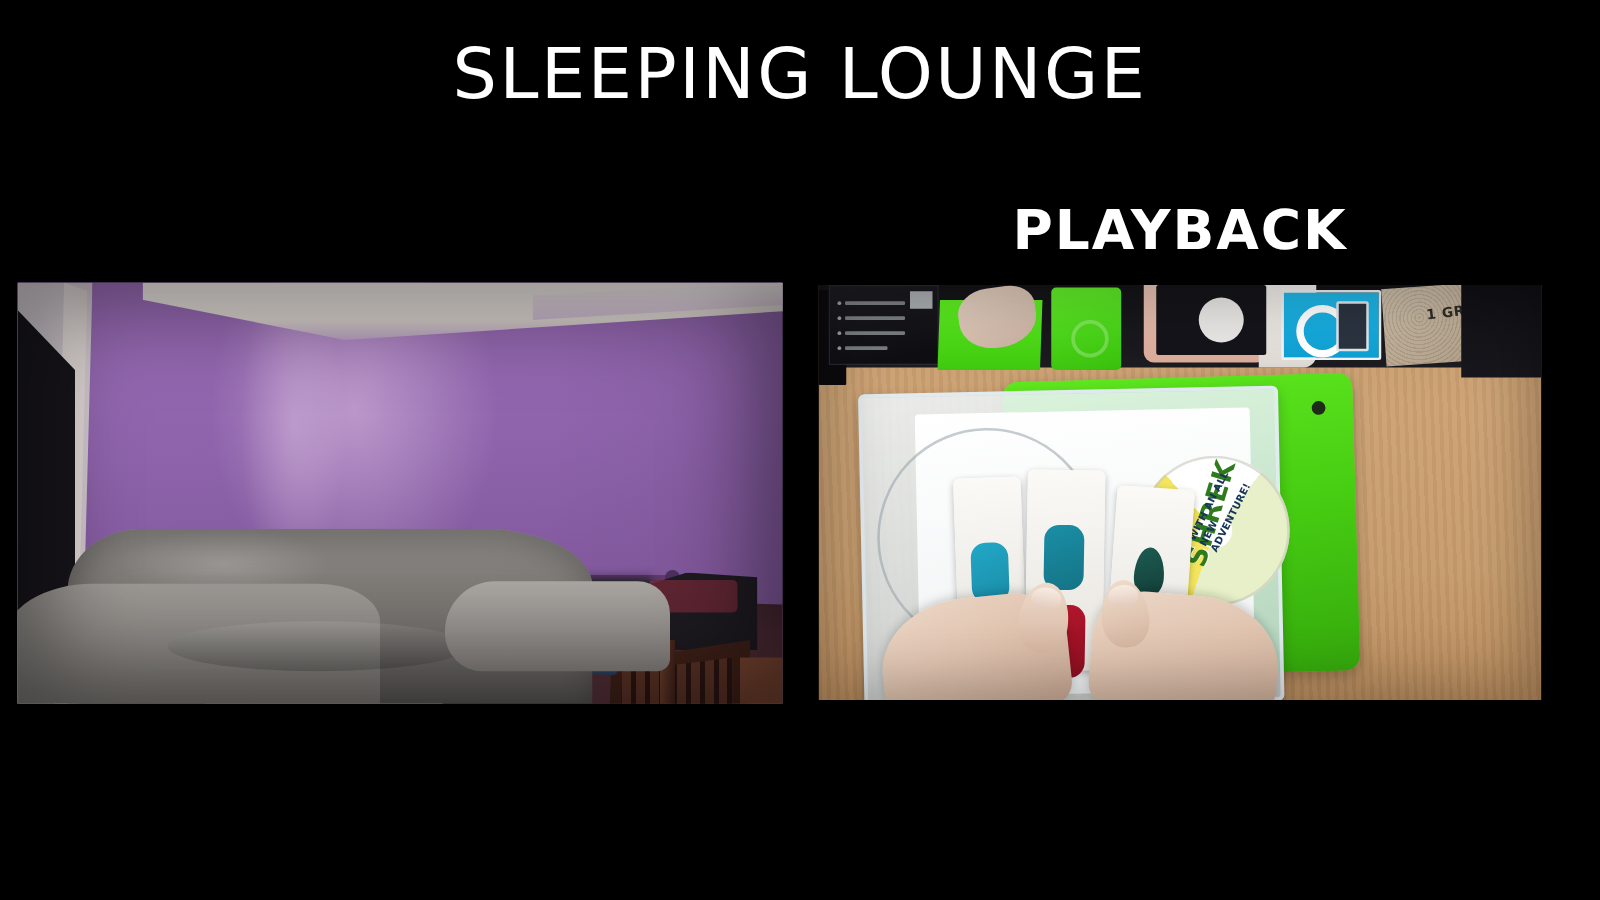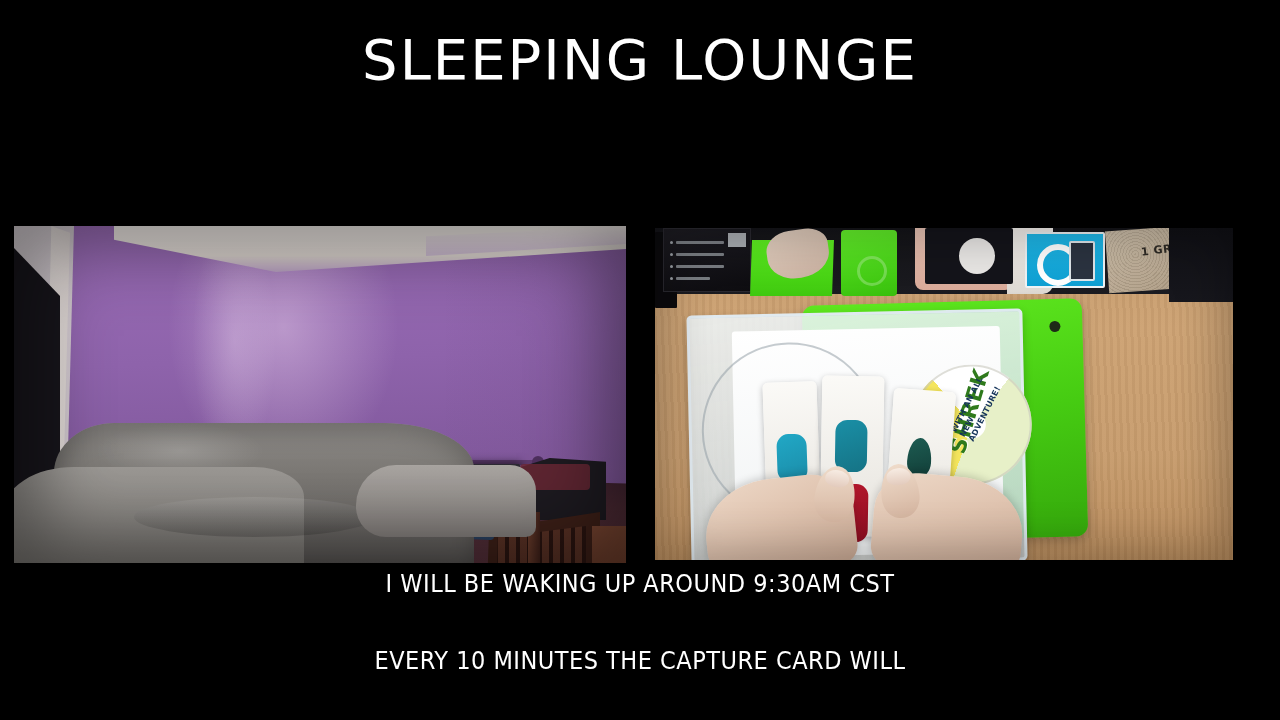--- a/index.html
+++ b/index.html
@@ -445,20 +445,21 @@
   #caption-reset-2 { top: 685px; }
 </style>
 </head>
 <body>
 
 <div id="stage">
 
   <div class="title-main">SLEEPING LOUNGE</div>
 
 
+  <div class="panel-heading" id="heading-play">PLAYBACK</div>
 
   <div class="video-panel" id="room-camera-panel">
     <div class="bed-scene">
       <div class="bs-wall-main"></div>
       <div class="bs-right-wall"></div>
       <div class="bs-ceiling"></div>
       <div class="bs-ceiling-right"></div>
       <div class="bs-left-wall"></div>
       <div class="bs-left-trim"></div>
       <div class="bs-left-dark"></div>
@@ -571,18 +572,16 @@
         <div class="pb-nail" style="left:8px;top:4px"></div>
       </div>
       <div class="pb-thumb pb-thumb-r">
         <div class="pb-nail" style="left:7px;top:4px"></div>
       </div>
 
       <div class="pb-vignette"></div>
     </div>
   </div>
 
-  <div class="caption" id="caption-wake">I WILL BE WAKING UP AROUND 9:30AM CST</div>
-
-  <div class="caption" id="caption-reset-1">EVERY 10 MINUTES THE CAPTURE CARD WILL</div>
+
 
 
 </div>
 
 </body></html>

